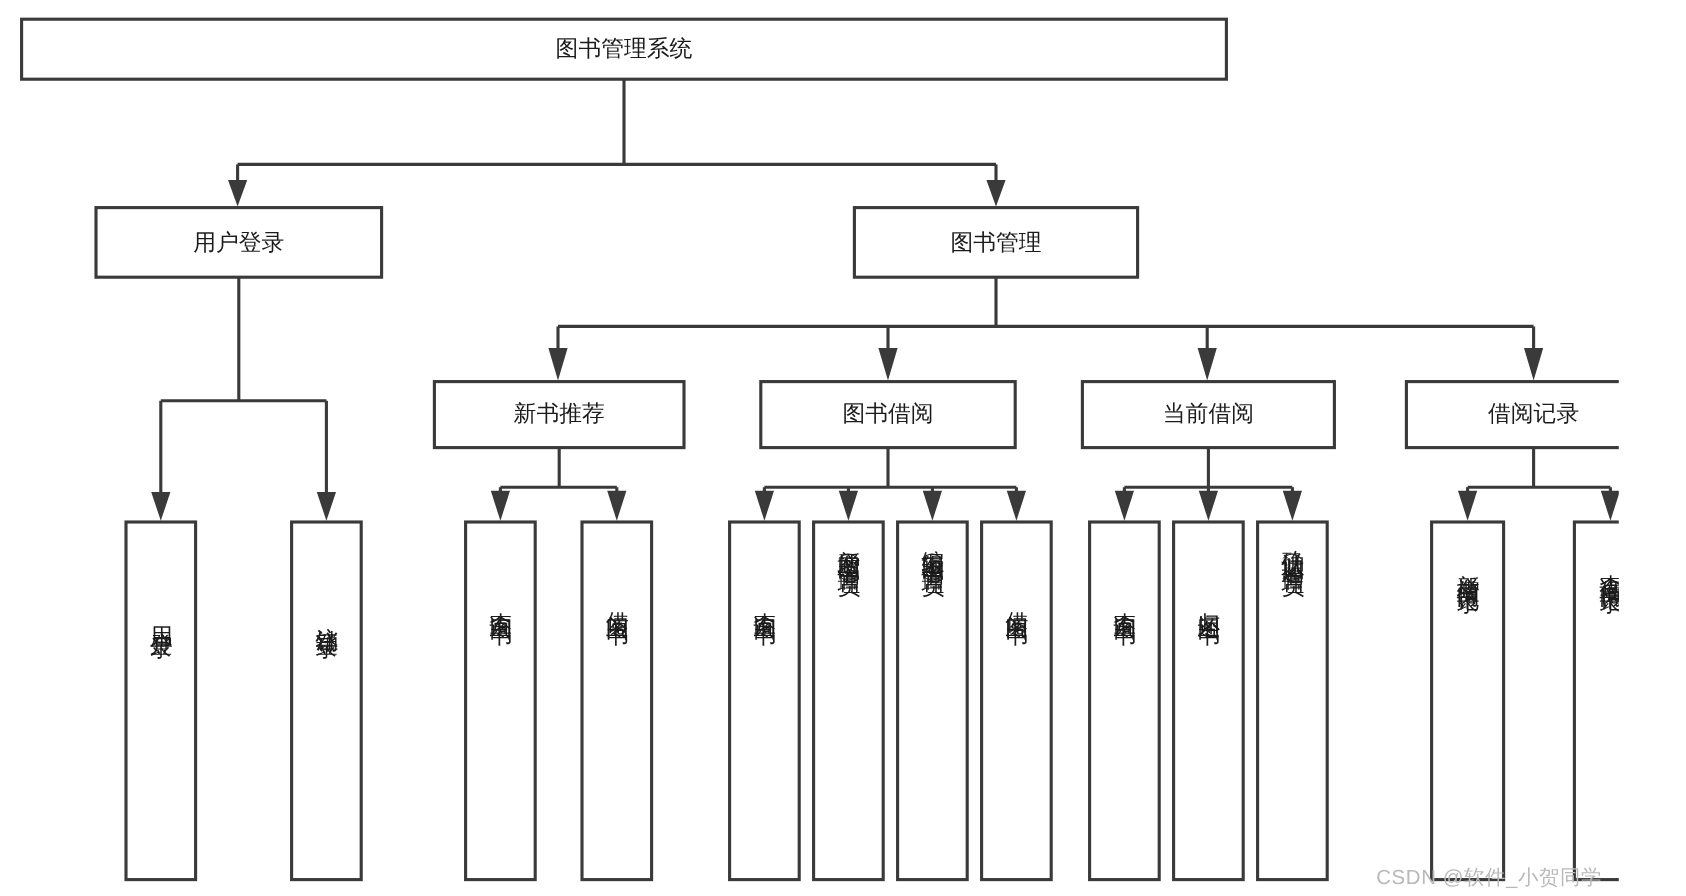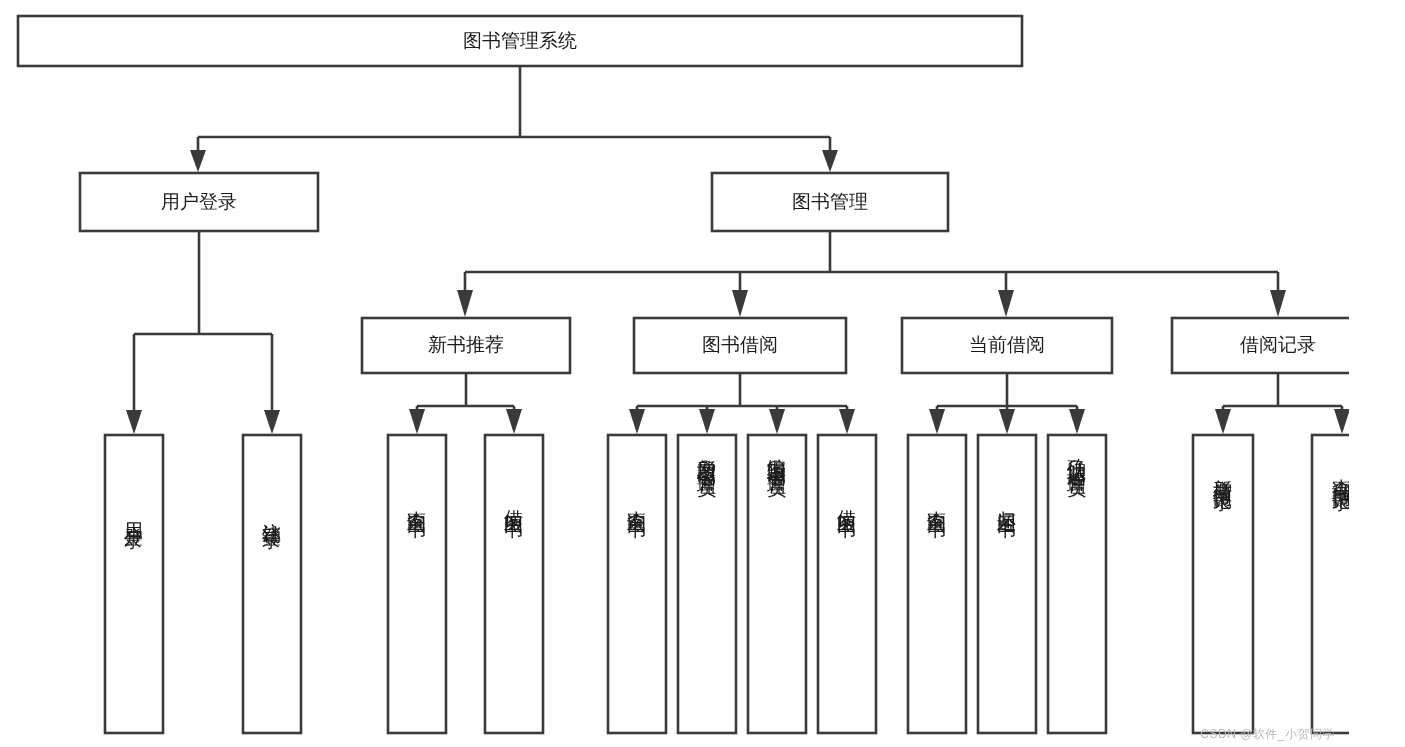--- a/index.html
+++ b/index.html
@@ -62,21 +62,21 @@
     display: flex;
     align-items: flex-start;
     justify-content: center;
     pointer-events: none;
   }
   .watermark {
     position: absolute;
     right: 14px;
     bottom: 4px;
     font-family: "Liberation Sans", "DejaVu Sans", sans-serif;
-    font-size: 12px;
+    font-size: 17px;
     color: #b9b9b9;
     white-space: nowrap;
     letter-spacing: 0.5px;
   }
 </style>
 </head>
 <body>
 
 <div id="diagram-root">
 

